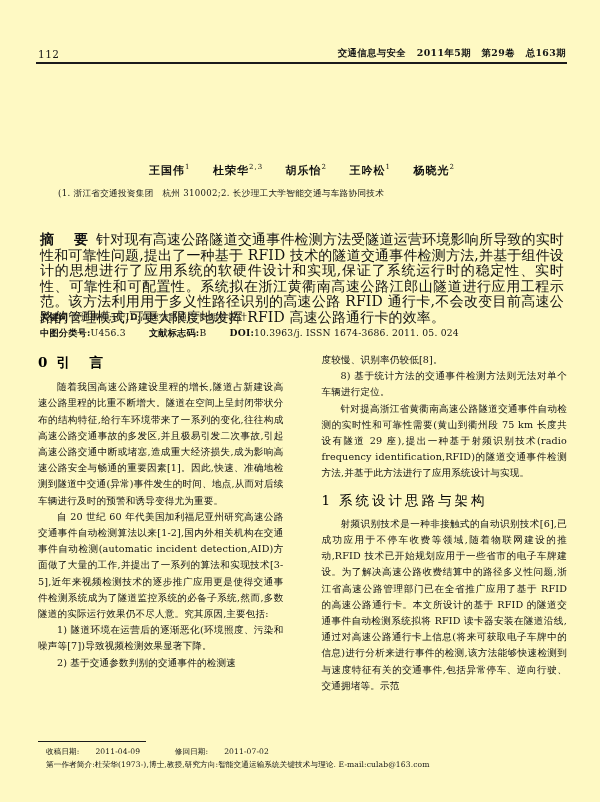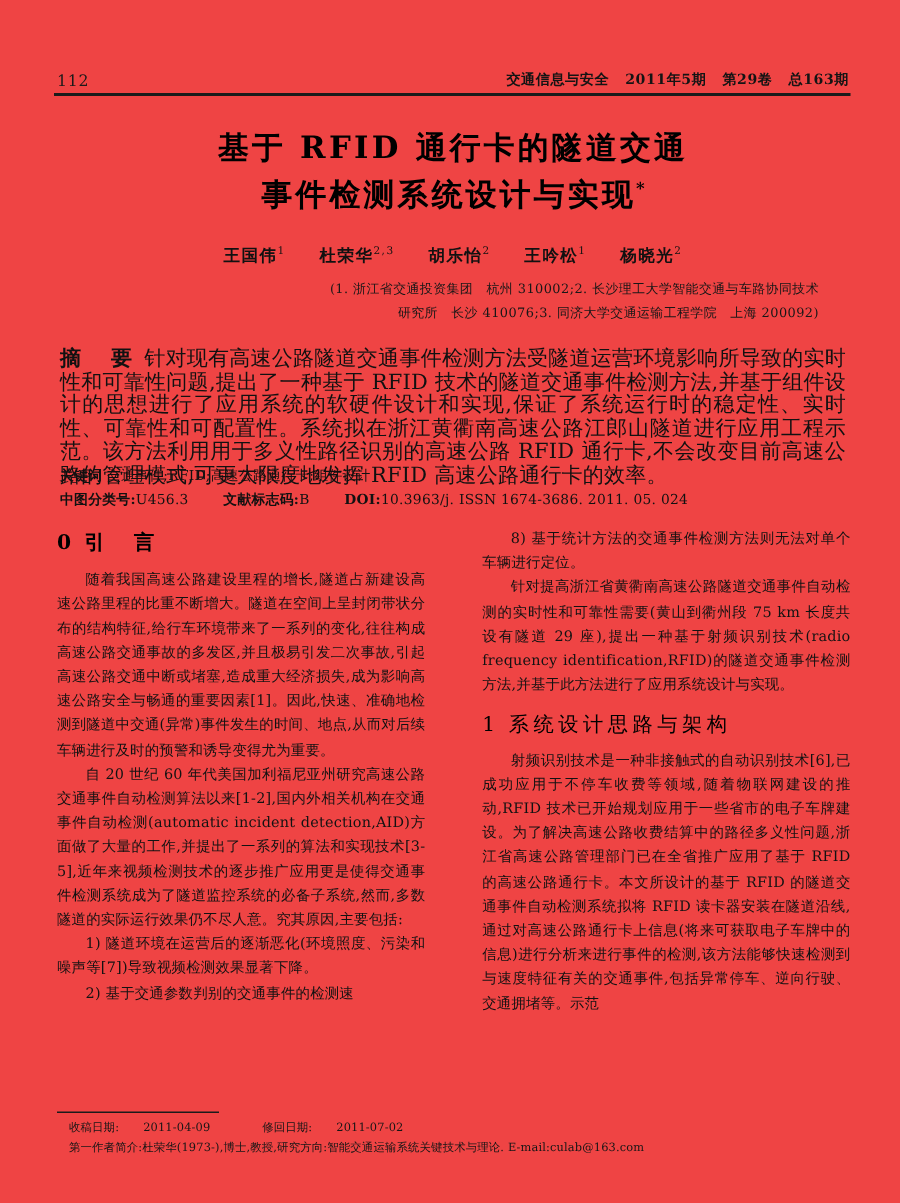--- a/index.html
+++ b/index.html
@@ -11,21 +11,21 @@
     width: 600px;
     height: 802px;
     position: relative;
     font-family: "DejaVu Serif", "Liberation Serif", serif;
     color: #101010;
     overflow: hidden;
   }
   .page {
     position: absolute;
     inset: 0;
-    background: #ef4444;
+    background: #fef9c3;
     padding: 0;
   }
 
   
   .runhead {
     position: absolute;
     top: 44px;
     left: 38px;
     right: 34px;
     height: 16px;
@@ -86,21 +86,21 @@
     color: #111;
   }
   .authors .au { margin: 0 9px; font-weight: bold; }
   .authors sup { font-size: 7px; font-weight: normal; }
 
   .affil {
     position: absolute;
     top: 186px;
     left: 58px;
     right: 54px;
-    text-align: right;
+    text-align: left;
     font-size: 8.6px;
     line-height: 15.5px;
     letter-spacing: 0.3px;
     color: #171717;
   }
 
   
   .abstract {
     position: absolute;
     top: 232px;
@@ -203,38 +203,31 @@
     <div class="folio">112</div>
     <div class="journal-line">
       <span>交通信息与安全</span>
       <span>2011年5期</span>
       <span>第29卷</span>
       <span>总163期</span>
     </div>
   </div>
   <div class="rule"></div>
 
-  <div class="title-block">
-    <div class="title-line">基于 RFID 通行卡的隧道交通</div>
-    <div class="title-line">
-      <span>事件检测系统设计与实现</span><span class="sup">*</span>
-    </div>
-  </div>
 
   <div class="authors">
     <span class="au"><span>王国伟</span><sup>1</sup></span>
     <span class="au"><span>杜荣华</span><sup>2,3</sup></span>
     <span class="au"><span>胡乐怡</span><sup>2</sup></span>
     <span class="au"><span>王吟松</span><sup>1</sup></span>
     <span class="au"><span>杨晓光</span><sup>2</sup></span>
   </div>
 
   <div class="affil">
     <div>(1. 浙江省交通投资集团　杭州 310002;2. 长沙理工大学智能交通与车路协同技术</div>
-    <div>研究所　长沙 410076;3. 同济大学交通运输工程学院　上海 200092)</div>
   </div>
 
   <div class="abstract">
     <span class="lbl">摘　要</span><span>针对现有高速公路隧道交通事件检测方法受隧道运营环境影响所导致的实时性和可靠性问题,提出了一种基于 RFID 技术的隧道交通事件检测方法,并基于组件设计的思想进行了应用系统的软硬件设计和实现,保证了系统运行时的稳定性、实时性、可靠性和可配置性。系统拟在浙江黄衢南高速公路江郎山隧道进行应用工程示范。该方法利用用于多义性路径识别的高速公路 RFID 通行卡,不会改变目前高速公路的管理模式,可更大限度地发挥 RFID 高速公路通行卡的效率。</span>
   </div>
 
   <div class="meta-line kw">
     <span class="lbl">关键词</span>
     <span>交通事件;RFID;高速公路通行卡;组件设计</span>
   </div>
@@ -251,20 +244,21 @@
       <div class="sec-head">
         <span class="num">0</span><span>引　言</span>
       </div>
       <p class="para">随着我国高速公路建设里程的增长,隧道占新建设高速公路里程的比重不断增大。隧道在空间上呈封闭带状分布的结构特征,给行车环境带来了一系列的变化,往往构成高速公路交通事故的多发区,并且极易引发二次事故,引起高速公路交通中断或堵塞,造成重大经济损失,成为影响高速公路安全与畅通的重要因素[1]。因此,快速、准确地检测到隧道中交通(异常)事件发生的时间、地点,从而对后续车辆进行及时的预警和诱导变得尤为重要。</p>
       <p class="para">自 20 世纪 60 年代美国加利福尼亚州研究高速公路交通事件自动检测算法以来[1-2],国内外相关机构在交通事件自动检测(automatic incident detection,AID)方面做了大量的工作,并提出了一系列的算法和实现技术[3-5],近年来视频检测技术的逐步推广应用更是使得交通事件检测系统成为了隧道监控系统的必备子系统,然而,多数隧道的实际运行效果仍不尽人意。究其原因,主要包括:</p>
       <p class="para">1) 隧道环境在运营后的逐渐恶化(环境照度、污染和噪声等[7])导致视频检测效果显著下降。</p>
       <p class="para">2) 基于交通参数判别的交通事件的检测速</p>
     </div>
 
     <div class="col">
+      <p class="para cont">度较慢、识别率仍较低[8]。</p>
       <p class="para">8) 基于统计方法的交通事件检测方法则无法对单个车辆进行定位。</p>
       <p class="para">针对提高浙江省黄衢南高速公路隧道交通事件自动检测的实时性和可靠性需要(黄山到衢州段 75 km 长度共设有隧道 29 座),提出一种基于射频识别技术(radio frequency identification,RFID)的隧道交通事件检测方法,并基于此方法进行了应用系统设计与实现。</p>
       <div class="sec-head-2">
         <span class="num">1</span><span>系统设计思路与架构</span>
       </div>
       <p class="para">射频识别技术是一种非接触式的自动识别技术[6],已成功应用于不停车收费等领域,随着物联网建设的推动,RFID 技术已开始规划应用于一些省市的电子车牌建设。为了解决高速公路收费结算中的路径多义性问题,浙江省高速公路管理部门已在全省推广应用了基于 RFID 的高速公路通行卡。本文所设计的基于 RFID 的隧道交通事件自动检测系统拟将 RFID 读卡器安装在隧道沿线,通过对高速公路通行卡上信息(将来可获取电子车牌中的信息)进行分析来进行事件的检测,该方法能够快速检测到与速度特征有关的交通事件,包括异常停车、逆向行驶、交通拥堵等。示范</p>
     </div>
 
   </div>
 

